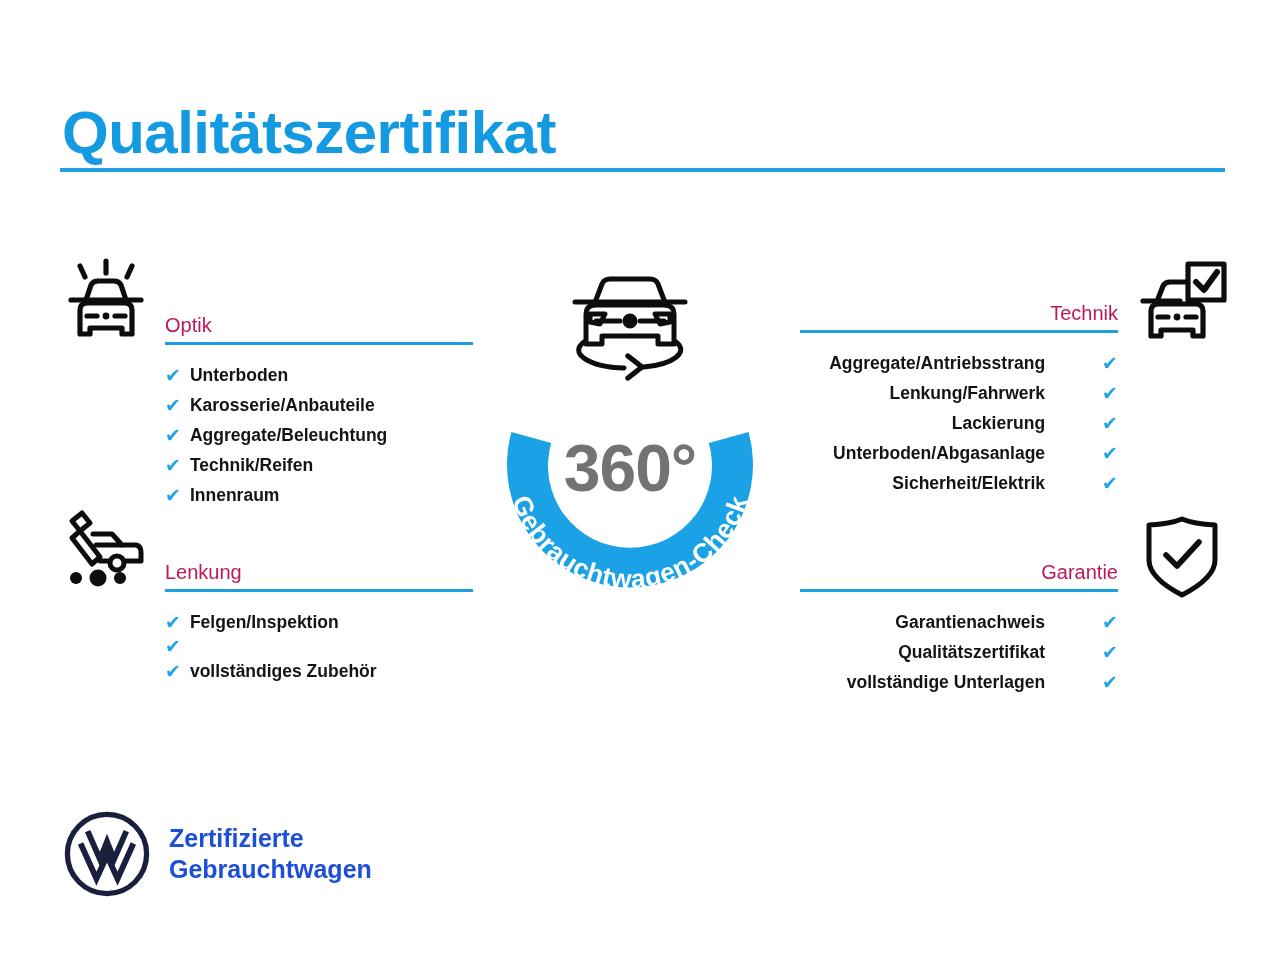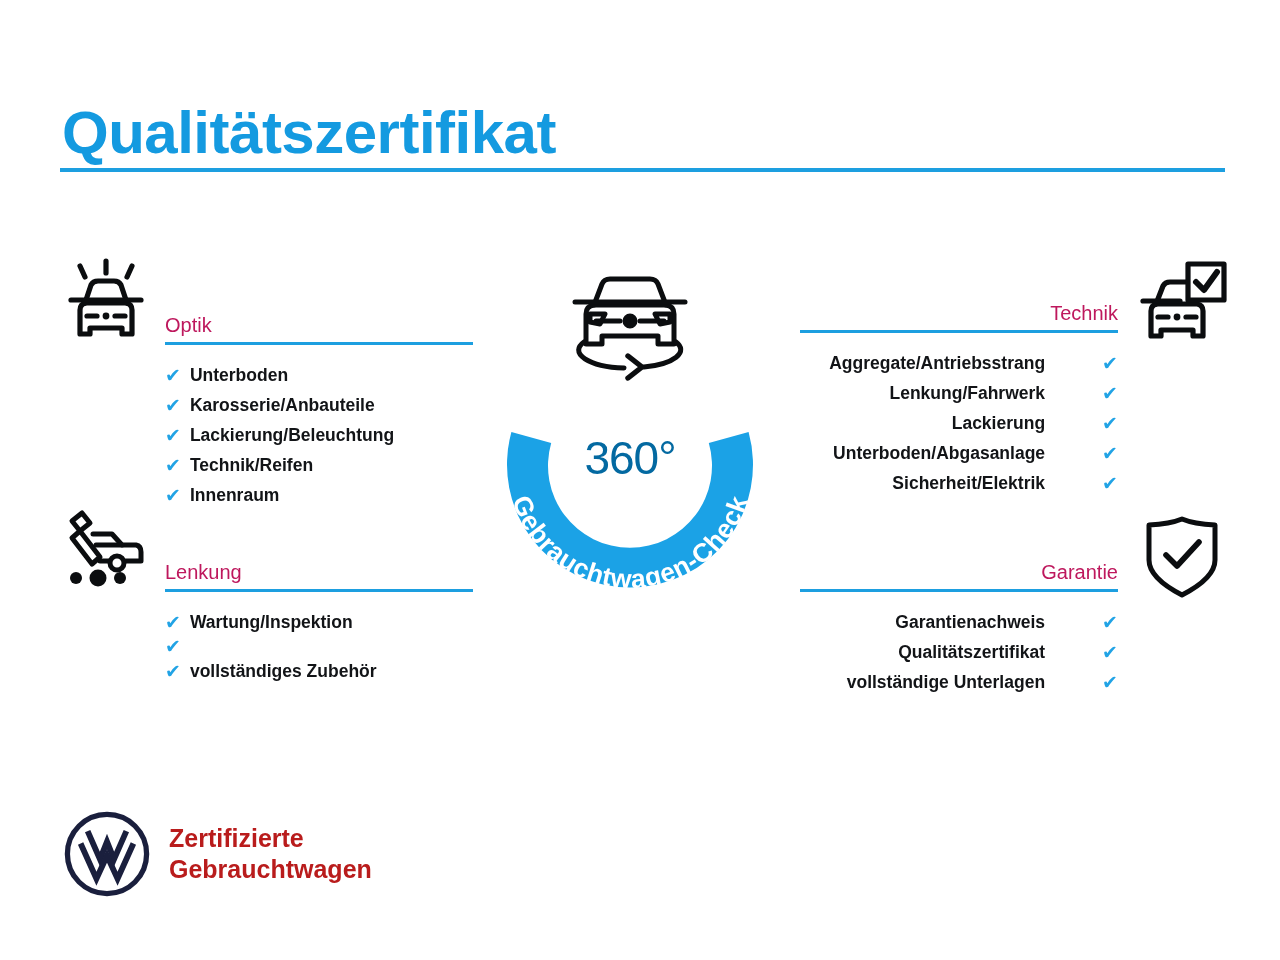--- a/index.html
+++ b/index.html
@@ -120,42 +120,42 @@
     width: 350px;
     height: 360px;
   }
   #badge-360 svg { display: block; }
   #badge-number {
     position: absolute;
     left: 0;
     right: 0;
     top: 185px;
     text-align: center;
-    font-size: 46px;
-    font-weight: 400;
-    color: #0369a1;
+    font-size: 66px;
+    font-weight: 700;
+    color: #737373;
     letter-spacing: -1px;
     line-height: 1;
   }
 
   
   #footer-lockup {
     position: absolute;
     left: 63px;
     top: 810px;
     display: flex;
     align-items: center;
     gap: 18px;
   }
   #vw-logo { width: 88px; height: 88px; display: block; }
   #footer-text {
     font-size: 25px;
     line-height: 31px;
     font-weight: 700;
-    color: #b91c1c;
+    color: #1d4ed8;
     white-space: pre-line;
   }
 </style>
 </head>
 <body>
 
 <h1 id="page-title">Qualitätszertifikat</h1>
 <div id="header-rule"></div>
 
 <div id="icon-optik" class="sec-icon">
@@ -227,42 +227,42 @@
     <li>
         <span class="chk">✔</span>
         <span>Unterboden</span>
       </li>
     <li>
         <span class="chk">✔</span>
         <span>Karosserie/Anbauteile</span>
       </li>
     <li>
         <span class="chk">✔</span>
-        <span>Lackierung/Beleuchtung</span>
+        <span>Aggregate/Beleuchtung</span>
       </li>
     <li>
         <span class="chk">✔</span>
         <span>Technik/Reifen</span>
       </li>
     <li>
         <span class="chk">✔</span>
         <span>Innenraum</span>
       </li>
   </ul>
 </div>
 
 <div class="section col-left" id="section-wartung">
   <div class="sec-head">
     <div class="sec-title">Lenkung</div>
     <div class="sec-rule"></div>
   </div>
   <ul class="sec-list">
     <li>
         <span class="chk">✔</span>
-        <span>Wartung/Inspektion</span>
+        <span>Felgen/Inspektion</span>
       </li>
     <li>
         <span class="chk">✔</span>
       </li>
     <li>
         <span class="chk">✔</span>
         <span>vollständiges Zubehör</span>
       </li>
   </ul>
 </div>

